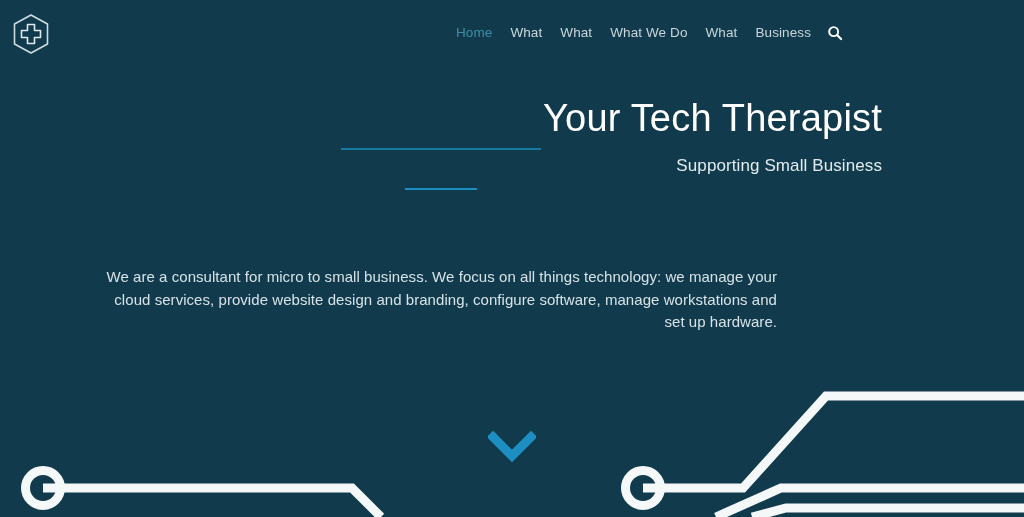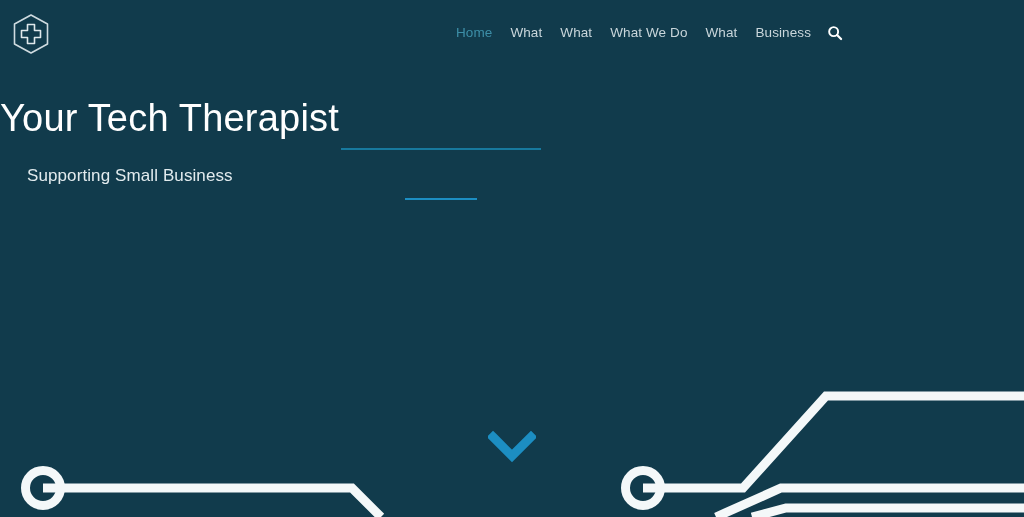--- a/index.html
+++ b/index.html
@@ -81,21 +81,21 @@
     padding: 0;
   }
 
   
   #hero {
     position: absolute;
     left: 0;
     top: 0;
     width: 882px;
     z-index: 3;
-    text-align: left;
+    text-align: right;
   }
 
   #hero-title {
     margin-top: 96px;
     font-size: 38px;
     font-weight: 400;
     line-height: 44px;
     color: #ffffff;
     letter-spacing: .2px;
   }
@@ -104,21 +104,21 @@
     display: block;
     margin: 0 auto;
     border: 0;
     height: 2px;
     background: #17799e;
   }
   #title-rule { width: 200px; margin-top: 8px; }
   #subtitle-rule { width: 72px; margin-top: 12px; background: #1c8ec2; }
 
   #hero-subtitle {
-    margin-top: 16px;
+    margin-top: 6px;
     font-size: 17px;
     font-weight: 400;
     color: #e2ebee;
     letter-spacing: .1px;
     padding-left: 27px;
   }
 
   #hero-body {
     margin: 0 auto;
     margin-top: 76px;
@@ -195,20 +195,21 @@
 </header>
 
 <section id="hero">
 
   <h1 id="hero-title">Your Tech Therapist</h1>
   <hr class="rule" id="title-rule">
 
   <h2 id="hero-subtitle">Supporting Small Business</h2>
   <hr class="rule" id="subtitle-rule">
 
+  <p id="hero-body">We are a consultant for micro to small business. We focus on all things technology: we manage your cloud services, provide website design and branding, configure software, manage workstations and set up hardware.</p>
 
 </section>
 
 <button id="scroll-chevron" type="button" aria-label="Scroll down">
   <svg viewBox="0 0 48 34" width="48" height="34" aria-hidden="true">
     <polyline points="5,7 24,26 43,7" fill="none" stroke="#1c8ec2" stroke-width="9" stroke-linecap="square" stroke-linejoin="miter"></polyline>
   </svg>
 </button>
 
 </body></html>

